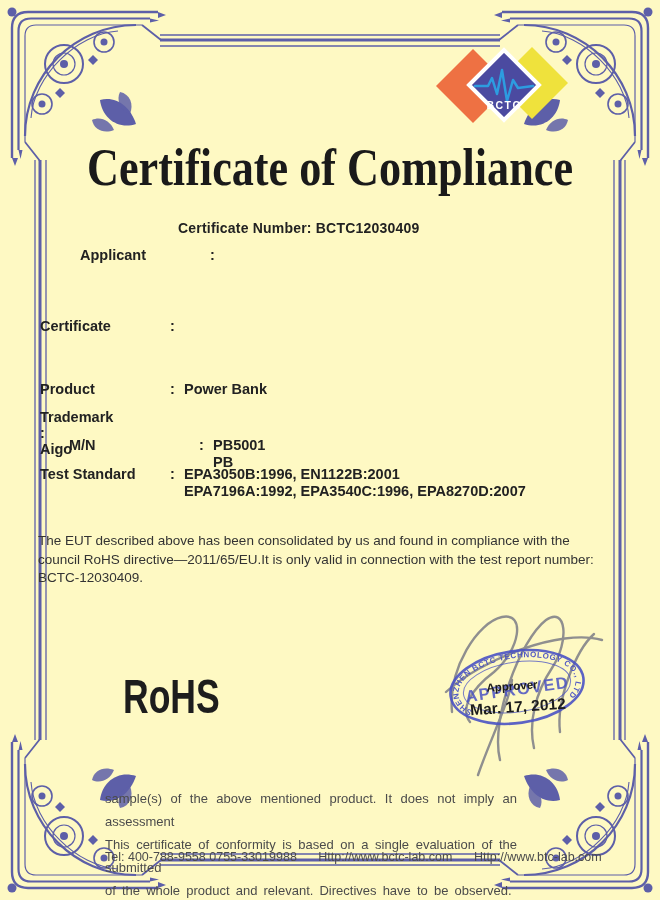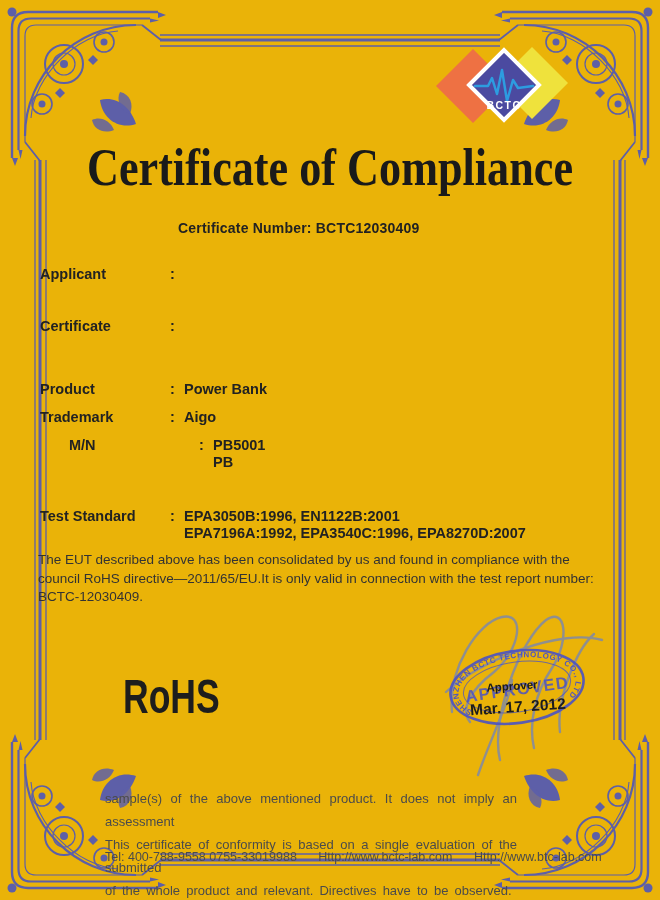--- a/index.html
+++ b/index.html
@@ -1,38 +1,38 @@
 <!DOCTYPE html>
 <html><head>
 <meta charset="utf-8">
 <style>
   html,body{margin:0;padding:0;background:#e8e8e8;}
   .page{
-    position:relative;width:660px;height:900px;background:#eab308;
+    position:relative;width:660px;height:900px;background:#fef9c3;
     font-family:"Liberation Sans", sans-serif;color:#222;overflow:hidden;
     margin:0 auto;
   }
   .border-svg{position:absolute;left:0;top:0;width:660px;height:900px;}
   .logo-svg{position:absolute;left:420px;top:40px;width:160px;height:95px;}
   .doc-title{
     position:absolute;top:138px;left:0;width:660px;text-align:center;
     font-family:"Liberation Serif", serif;font-weight:bold;font-size:52px;
     color:#1a1a1a;transform:scaleX(0.85);transform-origin:50% 50%;white-space:nowrap;
   }
   .cert-number{
     position:absolute;top:220px;left:178px;font-size:14px;font-weight:bold;
     letter-spacing:0.2px;color:#222;white-space:nowrap;
   }
   .row{position:absolute;left:40px;display:flex;font-weight:bold;font-size:14.5px;color:#222;}
   .row .lbl{width:130px;}
   .row .col{width:14px;}
   .row .vals div{line-height:17px;white-space:nowrap;}
-  .r-applicant{top:266px;} .r-manufacturer{top:318px;} .r-product{top:381px;}
-  .r-trademark{top:409px;} .r-mn{top:437px;padding-left:29px;} .r-test{top:508px;}
-  .statement{position:absolute;top:551px;left:38px;width:590px;font-size:13.5px;
+  .r-applicant{top:247px;margin-left:40px;} .r-manufacturer{top:318px;} .r-product{top:381px;}
+  .r-trademark{top:409px;flex-direction:column;} .r-mn{top:437px;padding-left:29px;} .r-test{top:466px;}
+  .statement{position:absolute;top:532px;left:38px;width:590px;font-size:13.5px;
     line-height:18.5px;color:#333;}
   .statement div{white-space:nowrap;}
   .rohs{
     position:absolute;top:669px;left:123px;font-size:48px;font-weight:bold;color:#1d1d1d;
     transform:scaleX(0.74);transform-origin:0 0;letter-spacing:0px;
   }
   .stamp-svg{position:absolute;left:425px;top:595px;width:215px;height:195px;}
   .footer{position:absolute;top:787px;left:105px;width:412px;font-size:13px;color:#4b4b4b;}
   .f-line{line-height:23px;white-space:normal;}
   .f-just{text-align:justify;text-align-last:justify;}

